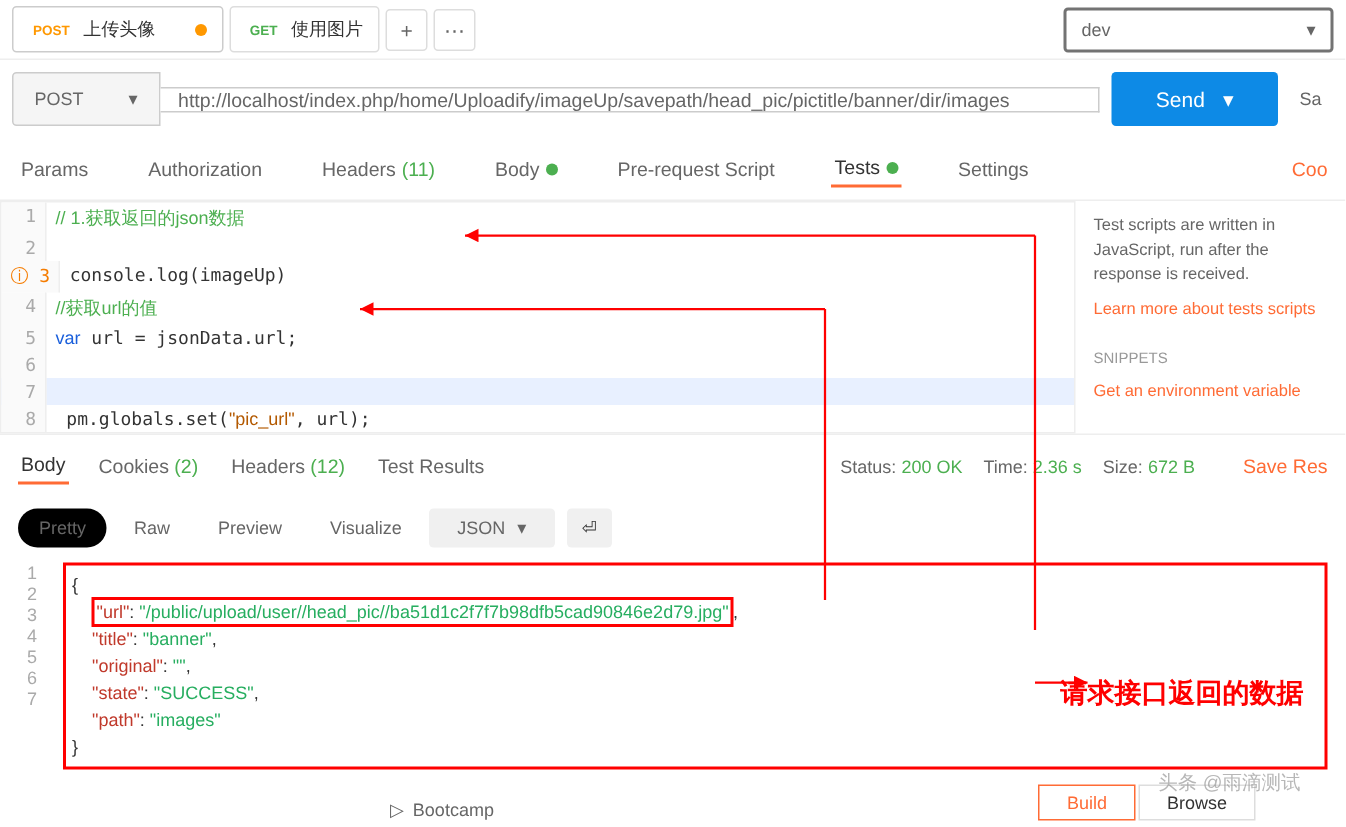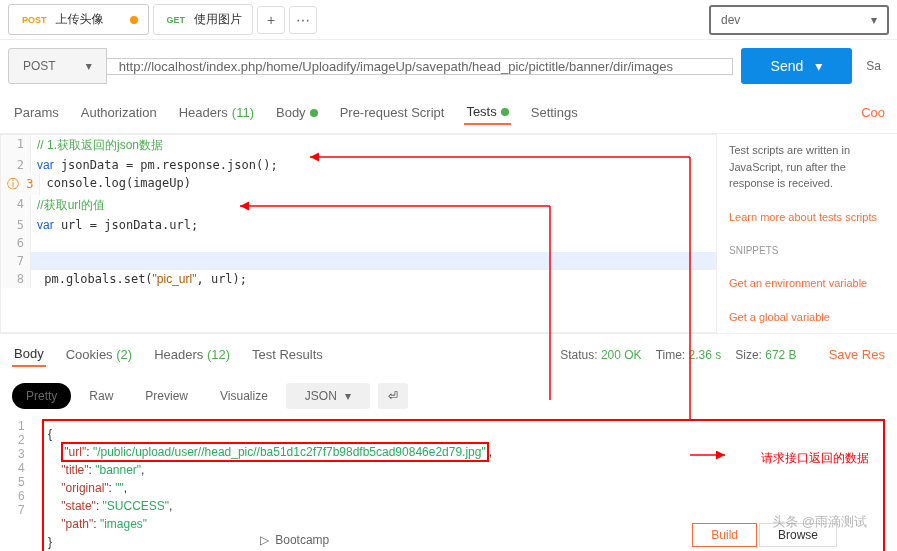--- a/index.html
+++ b/index.html
@@ -14,39 +14,39 @@
     .tab-dot { width: 8px; height: 8px; border-radius: 50%; background: #ff9800; margin-left: 20px; }
     .icon-btn { width: 28px; height: 28px; border: 1px solid #ddd; border-radius: 3px; display: flex; align-items: center; justify-content: center; background: #fff; cursor: pointer; font-size: 14px; color: #666; }
     .env-select { margin-left: auto; padding: 6px 10px; border: 2px solid #737373; border-radius: 3px; min-width: 180px; color: #666; display: flex; justify-content: space-between; align-items: center; }
     
     .url-row { display: flex; align-items: center; padding: 8px; gap: 0; }
     .method-select { padding: 10px 14px; border: 1px solid #ccc; background: #f5f5f5; color: #666; display: flex; align-items: center; gap: 30px; border-radius: 3px 0 0 3px; }
     .url-input { flex: 1; padding: 0 12px; border: 1px solid #ccc; border-left: none; color: #666; font-size: 13px; }
     .send-btn { padding: 10px 30px; background: #0d8ae6; color: #fff; border: none; font-size: 14px; font-weight: 500; display: flex; gap: 12px; margin-left: 8px; border-radius: 3px; }
     .save-btn { padding: 10px 8px; color: #666; margin-left: 6px; }
     
-    .req-tabs { display: flex; align-items: center; gap: 18px; padding: 8px 12px; border-bottom: 1px solid #eee; font-size: 13px; }
+    .req-tabs { display: flex; align-items: center; gap: 36px; padding: 8px 12px; border-bottom: 1px solid #eee; font-size: 13px; }
     .req-tab { color: #666; cursor: pointer; padding: 4px 2px; display: flex; align-items: center; gap: 4px; }
     .req-tab.active { color: #333; border-bottom: 2px solid #ff6b35; }
     .count-green { color: #4caf50; }
     .dot-green { width: 8px; height: 8px; border-radius: 50%; background: #4caf50; display: inline-block; }
     .cookies-link { margin-left: auto; color: #ff6b35; }
     
     .main-area { display: flex; }
     .code-area { flex: 1; border: 1px solid #eee; }
     .gutter { background: #fafafa; color: #aaa; text-align: right; padding: 2px 6px; font-family: monospace; font-size: 12px; border-right: 1px solid #eee; min-width: 30px; }
     .code-line { display: flex; }
     .code-text { padding: 2px 6px; font-family: Consolas, monospace; font-size: 12px; white-space: pre; }
     .line-active { background: #e8f0ff; }
     .c-comment { color: #4caf50; }
     .c-keyword { color: #1a5fdb; }
     .c-string { color: #b35900; }
     
     .sidebar { width: 180px; padding: 8px 12px; font-size: 11px; color: #666; line-height: 1.5; }
-    .sidebar-link { color: #ff6b35; display: block; margin-top: 17px; }
+    .sidebar-link { color: #ff6b35; display: block; margin-top: 6px; }
     .snippets-title { color: #999; font-size: 10px; margin-top: 18px; }
     
     .resp-tabs { display: flex; align-items: center; gap: 18px; padding: 8px 12px; border-top: 1px solid #eee; font-size: 13px; }
     .resp-tab { color: #666; cursor: pointer; padding: 4px 2px; }
     .resp-tab.active { color: #333; border-bottom: 2px solid #ff6b35; }
     .resp-meta { margin-left: auto; display: flex; gap: 14px; color: #666; font-size: 12px; }
     .meta-val { color: #4caf50; }
     
     .view-tabs { display: flex; align-items: center; gap: 4px; padding: 8px 12px; }
     .view-tab { padding: 6px 14px; color: #666; cursor: pointer; font-size: 12px; }
@@ -54,21 +54,21 @@
     .format-select { padding: 6px 19px; background: #f0f0f0; border-radius: 3px; color: #666; display: flex; gap: 8px; align-items: center; }
     .wrap-btn { padding: 6px 10px; background: #f0f0f0; border-radius: 3px; margin-left: 4px; }
     
     .json-body { border: 2px solid #f00; margin: 2px 12px 2px 42px; padding: 4px; font-family: Consolas, monospace; font-size: 12px; }
     .json-gutter { position: absolute; left: 18px; color: #aaa; font-family: monospace; font-size: 12px; }
     .json-line { white-space: pre; line-height: 1.5; }
     .j-key { color: #c0392b; }
     .j-str { color: #27ae60; }
     .url-highlight { border: 2px solid #f00; padding: 1px; display: inline; }
     
-    .annotation { position: absolute; color: #f00; font-size: 12px; font-weight: normal; right: 28px; top: 450px; }
+    .annotation { position: absolute; color: #f00; font-size: 18px; font-weight: bold; right: 28px; top: 450px; }
     .bootcamp { position: absolute; bottom: 4px; left: 260px; color: #666; font-size: 12px; display: flex; gap: 6px; align-items: center; }
     .build-browse { position: absolute; bottom: 4px; right: 60px; display: flex; gap: 2px; padding-left: 28px; }
     .bb-btn { padding: 4px 18px; border: 1px solid #ddd; font-size: 12px; }
     .bb-btn.active { color: #ff6b35; border-color: #ff6b35; }
     .watermark { position: absolute; bottom: 20px; right: 30px; color: #999; font-size: 13px; opacity: 0.7; }
     
     svg.arrow { position: absolute; pointer-events: none; }
   </style>
 </head>
 <body>
@@ -125,21 +125,20 @@
 </div>
 
 <div class="main-area">
   <div class="code-area">
     <div class="code-line">
         <div class="gutter">1</div>
         <div class="code-text"><span class="c-comment">// 1.获取返回的json数据</span></div>
       </div>
     <div class="code-line">
         <div class="gutter">2</div>
-        <div class="code-text"><span class="c-keyword">var</span> jsonData = pm.response.json();</div>
       </div>
     <div class="code-line">
         <div class="gutter" style="color:#f57c00">ⓘ 3</div>
         <div class="code-text">console.log(imageUp)</div>
       </div>
     <div class="code-line">
         <div class="gutter">4</div>
         <div class="code-text"><span class="c-comment">//获取url的值</span></div>
       </div>
     <div class="code-line">
@@ -156,21 +155,20 @@
     <div class="code-line">
         <div class="gutter">8</div>
         <div class="code-text"> pm.globals.set(<span class="c-string">"pic_url"</span>, url);</div>
       </div>
   </div>
   <div class="sidebar">
     <div>Test scripts are written in JavaScript, run after the response is received.</div>
     <a class="sidebar-link">Learn more about tests scripts</a>
     <div class="snippets-title">SNIPPETS</div>
     <a class="sidebar-link">Get an environment variable</a>
-    <a class="sidebar-link">Get a global variable</a>
   </div>
 </div>
 
 <div class="resp-tabs">
   <div class="resp-tab active">Body</div>
   <div class="resp-tab">
     <span>Cookies</span>
     <span class="count-green">(2)</span>
   </div>
   <div class="resp-tab">

